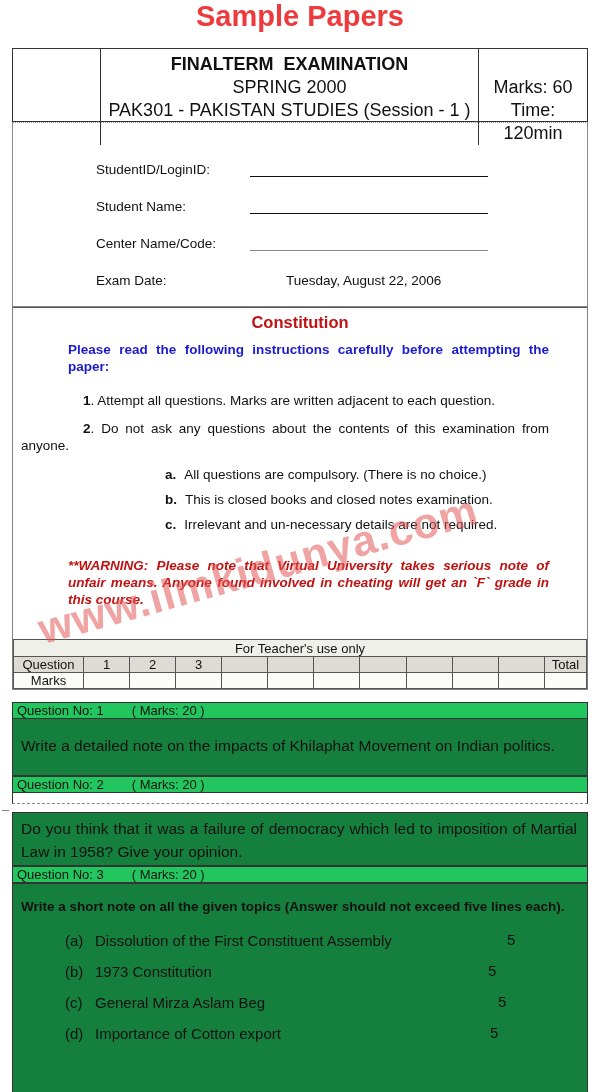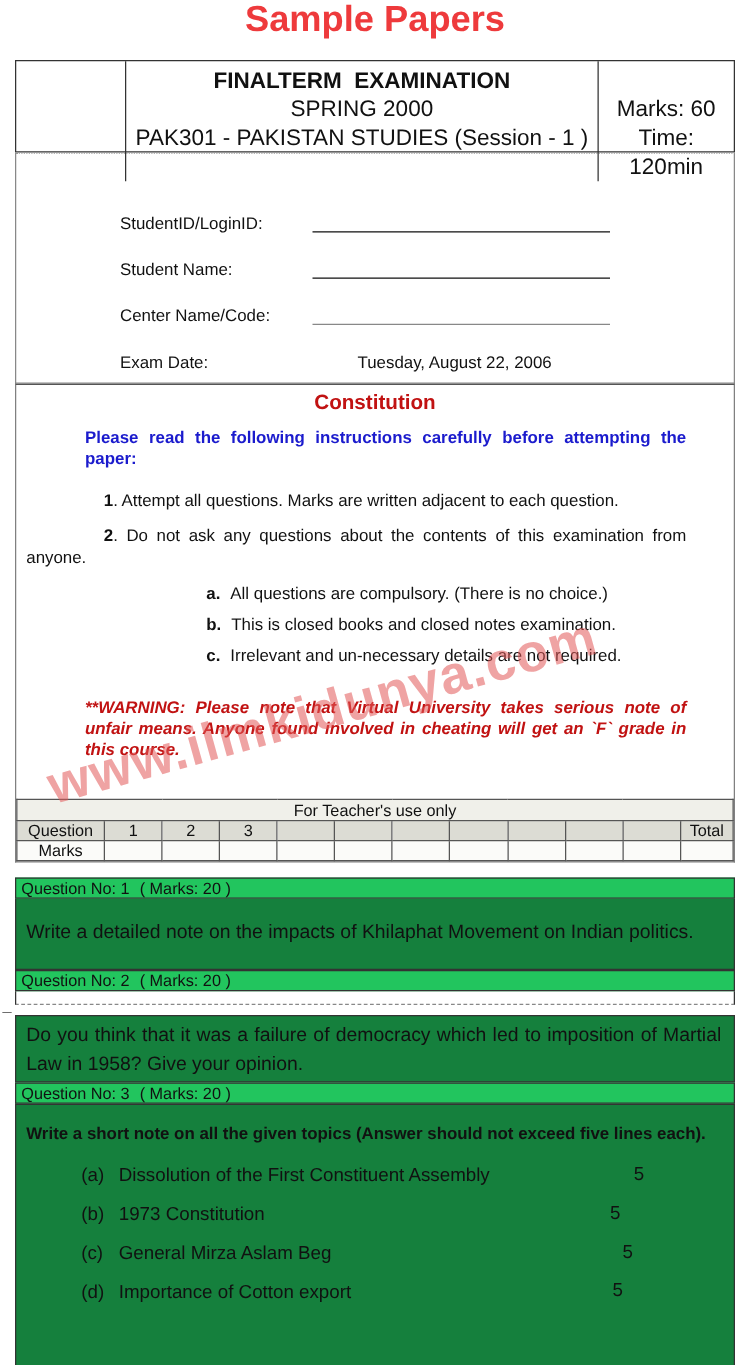--- a/index.html
+++ b/index.html
@@ -20,21 +20,21 @@
   .hdr-cell:last-child { border-right:none; }
   .hdr-center { text-align:center; padding-top:4px; }
   .hdr-center div { line-height:23px; white-space:pre; }
   .hdr-right { text-align:center; padding-top:27px; }
   .hdr-right div { line-height:23px; }
   .b { font-weight:bold; }
 
   
   .student-box { height:185px; border:1px solid #888; border-top:1px dotted #999;
                  padding-top:26px; font-size:13.5px; }
-  .s-row { display:flex; height:37px; padding-left:83px; align-items:flex-end; }
+  .s-row { display:flex; height:37px; padding-left:83px; align-items:center; }
   .s-label { width:154px; padding-top:3px; }
   .s-line { width:238px; height:19px; border-bottom:1px solid #111; }
   .s-line.gray { border-bottom:1px solid #888; }
   .s-value { margin-left:36px; padding-top:3px; }
 
   
   .instr-box { position:relative; height:383px; border:1px solid #808080;
                border-top:1px solid #555; font-size:13.5px; }
   .instr-heading { text-align:center; margin-top:5px; font-size:16.5px;
                    font-weight:bold; color:#c11212; }
@@ -62,21 +62,21 @@
   
   .watermark { position:absolute; left:46px; top:605px; z-index:5;
                font-size:43px; font-weight:bold; letter-spacing:1px;
                color:rgba(226,88,88,0.55); white-space:nowrap;
                transform:rotate(-15.5deg); transform-origin:0 100%;
                pointer-events:none; }
 
   
   .q-bar { height:17px; background:#22c55e; border:1px solid #333;
            font-size:13px; display:flex; align-items:center; padding-left:4px; }
-  .q-bar .q-marks { margin-left:8px; }
+  .q-bar .q-marks { margin-left:28px; }
   .q1-bar { margin-top:12px; }
   .q-box { border:1px solid #333; border-top:none; background:#15803d;
            font-family:Liberation Sans, sans-serif; }
   .q1-box { height:57px; font-size:15.5px; padding:18px 8px 0 8px; }
   .q2-empty { height:11px; border:1px solid #333; border-top:none;
               border-bottom:1px dashed #888; }
   .stray-row { height:8px; position:relative; }
   .stray-row span { position:absolute; left:-10px; top:-7px;
                     font-weight:bold; font-size:13px; color:#111; }
   .q2-box { height:54px; font-size:15.5px; line-height:23px;

